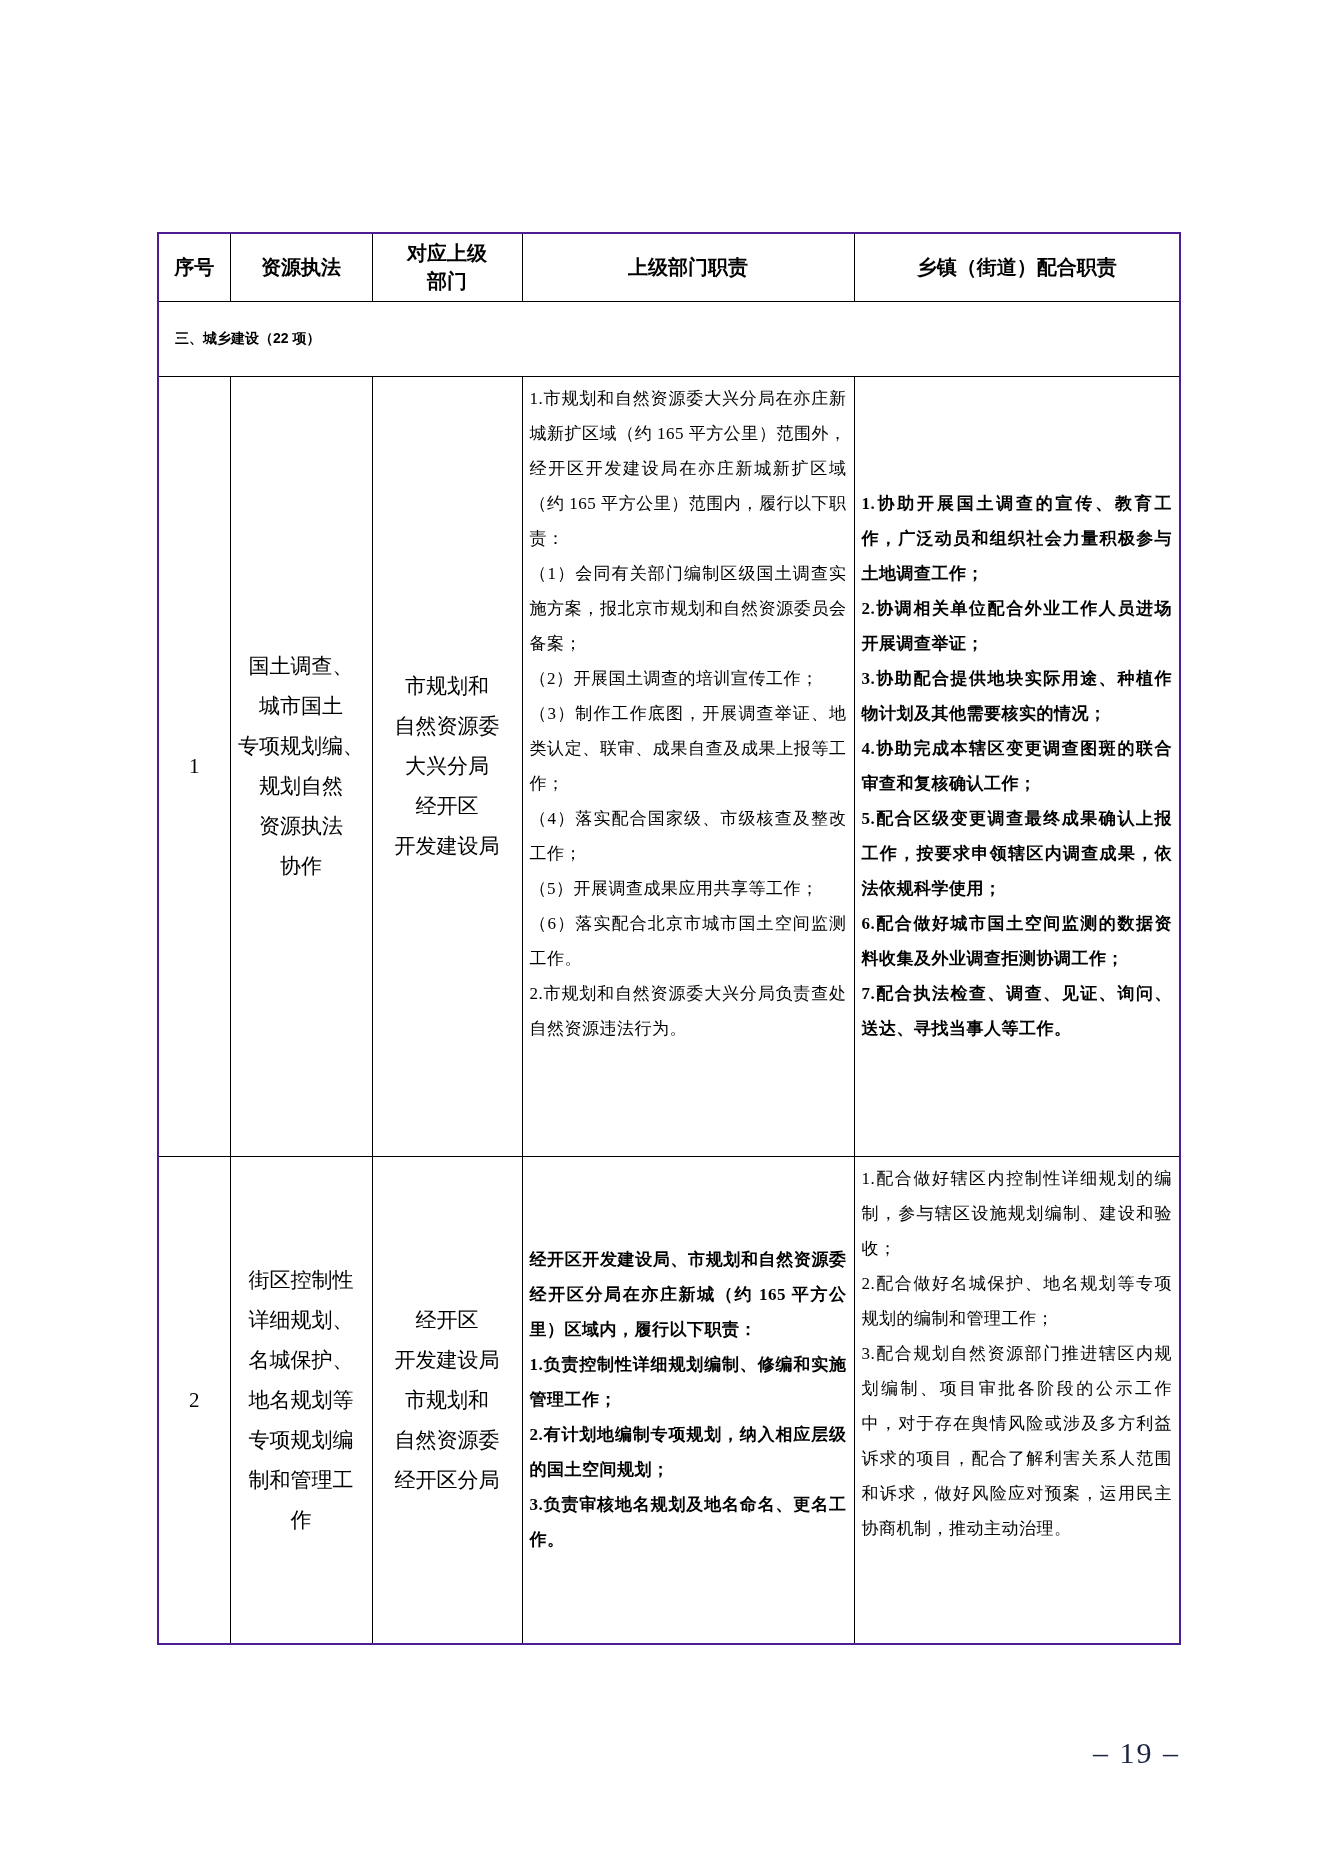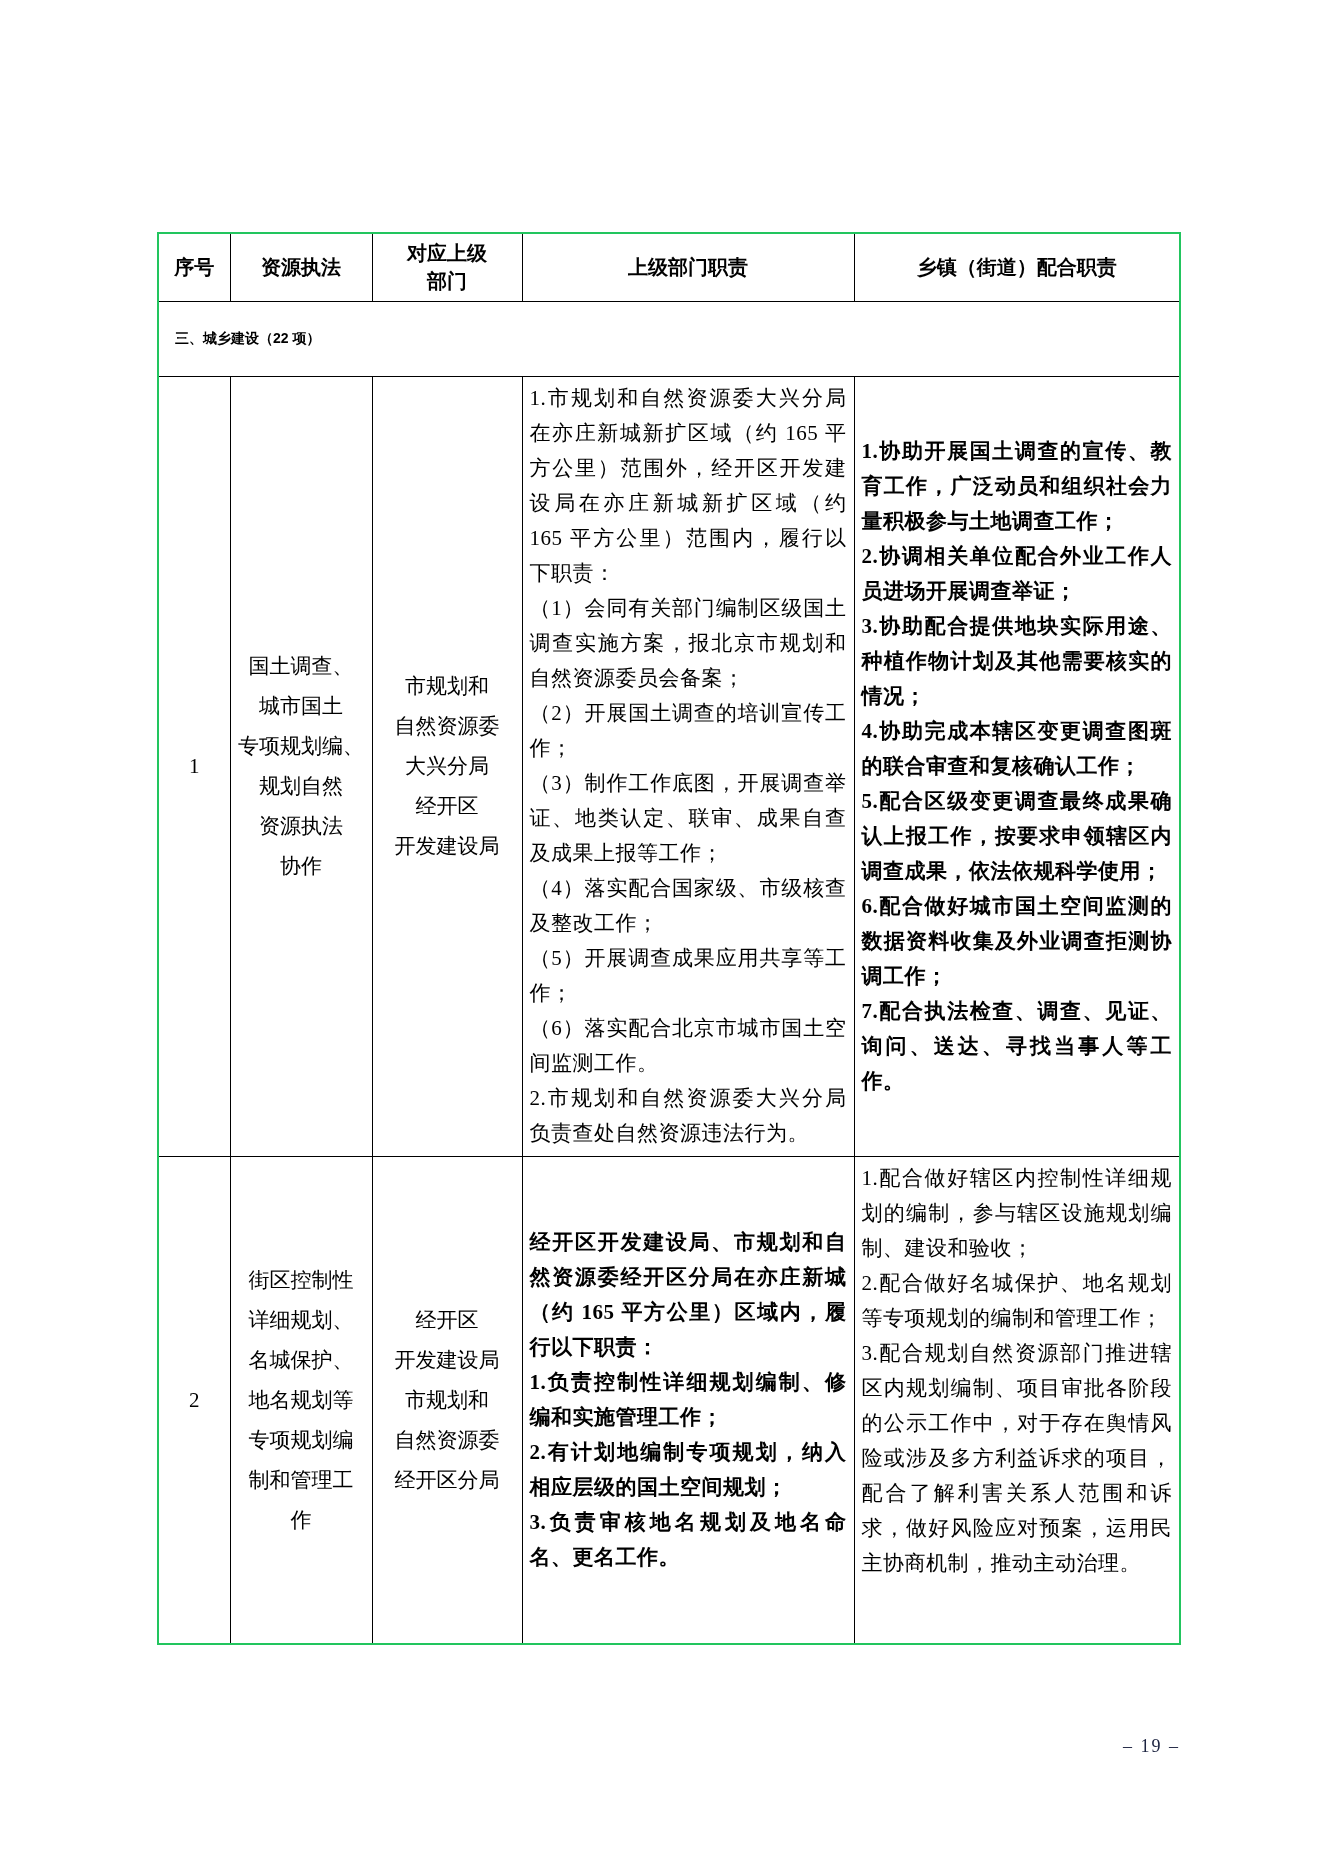--- a/index.html
+++ b/index.html
@@ -16,21 +16,21 @@
     color: #000000;
     overflow: hidden;
   }
   table.doc-table {
     position: absolute;
     left: 157px;
     top: 232px;
     width: 1022px;
     border-collapse: collapse;
     table-layout: fixed;
-    border: 2px solid #22c55e;
+    border: 2px solid #4c1d95;
     padding-left: 12px;
   }
   table.doc-table th,
   table.doc-table td {
     border: 1px solid #000000;
     box-sizing: border-box;
     overflow: hidden;
   }
   col.c1 { width: 72px; }
   col.c2 { width: 142px; }
@@ -61,37 +61,37 @@
   tr.row-2 { height: 488px; }
 
   td.cell-center {
     text-align: center;
     vertical-align: middle;
     font-size: 21px;
     line-height: 40px;
     padding: 2px 4px;
   }
   td.cell-duty {
-    font-size: 21px;
+    font-size: 17px;
     line-height: 35px;
     letter-spacing: 0.5px;
     text-align: justify;
     text-justify: inter-ideograph;
     padding: 4px 7px;
   }
   .valign-top    { vertical-align: top; padding-top: 8px; }
   .valign-middle { vertical-align: middle; font-weight: bold; }
   .pre { white-space: pre-line; margin-top: 30px; }
 
   .page-number {
     position: absolute;
     top: 1736px;
     right: 143px;
     font-family: "Liberation Serif", "DejaVu Serif", serif;
-    font-size: 18px;
+    font-size: 30px;
     color: #1c2340;
     letter-spacing: 2px;
   }
 </style>
 </head>
 <body>
 
 <div class="page">
 
   <table class="doc-table">

